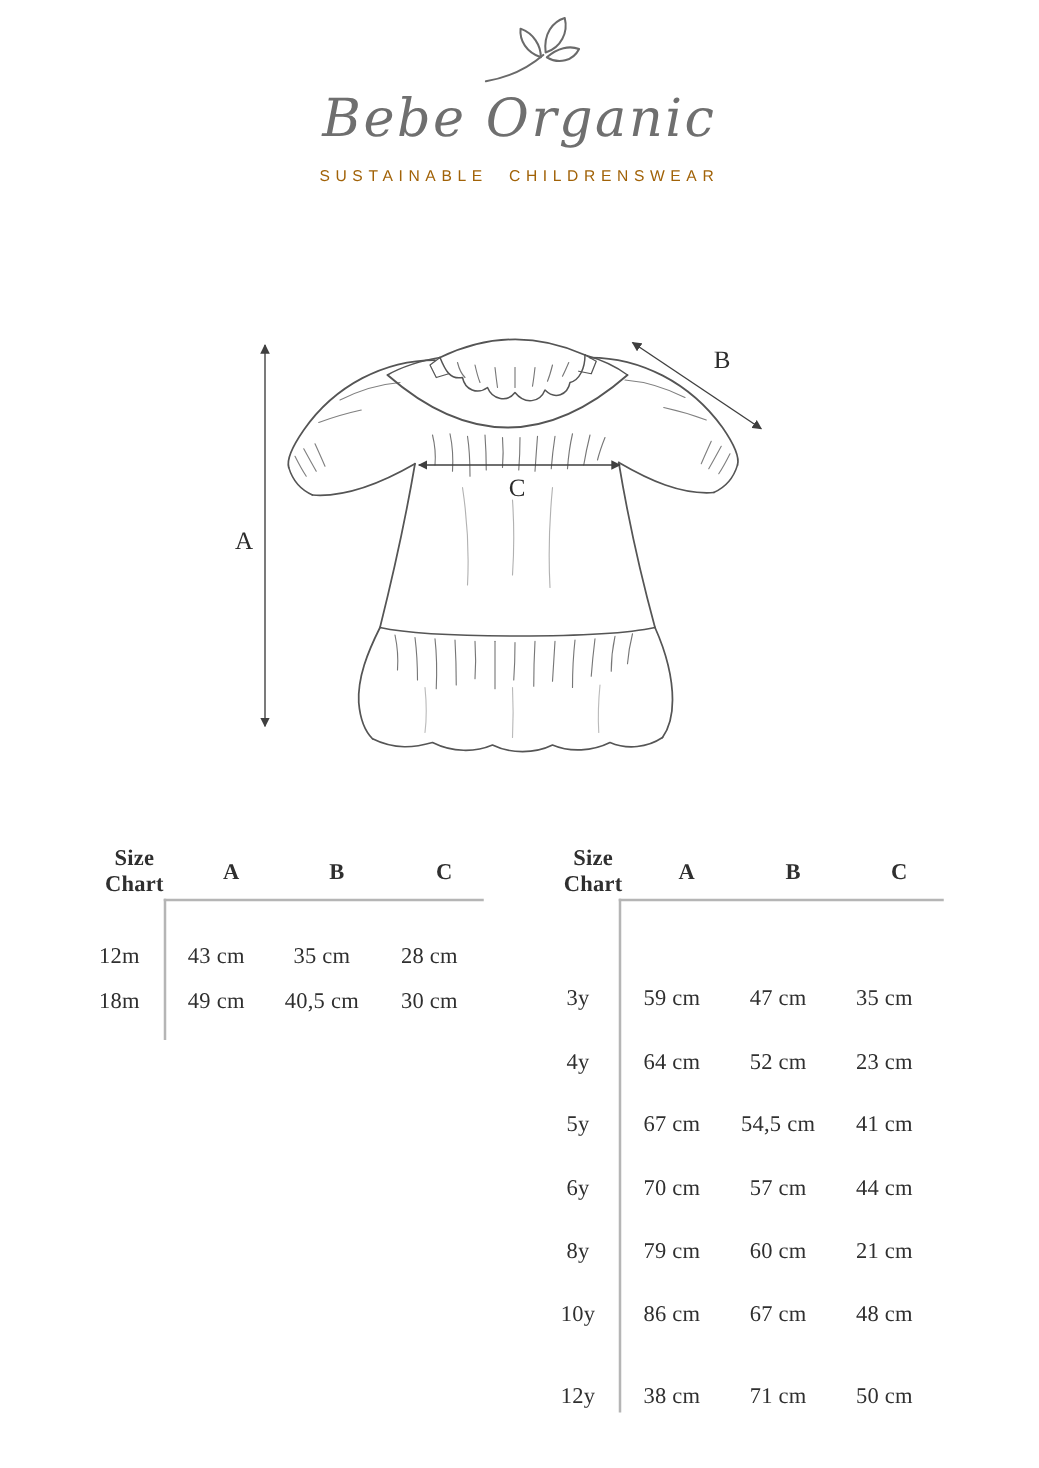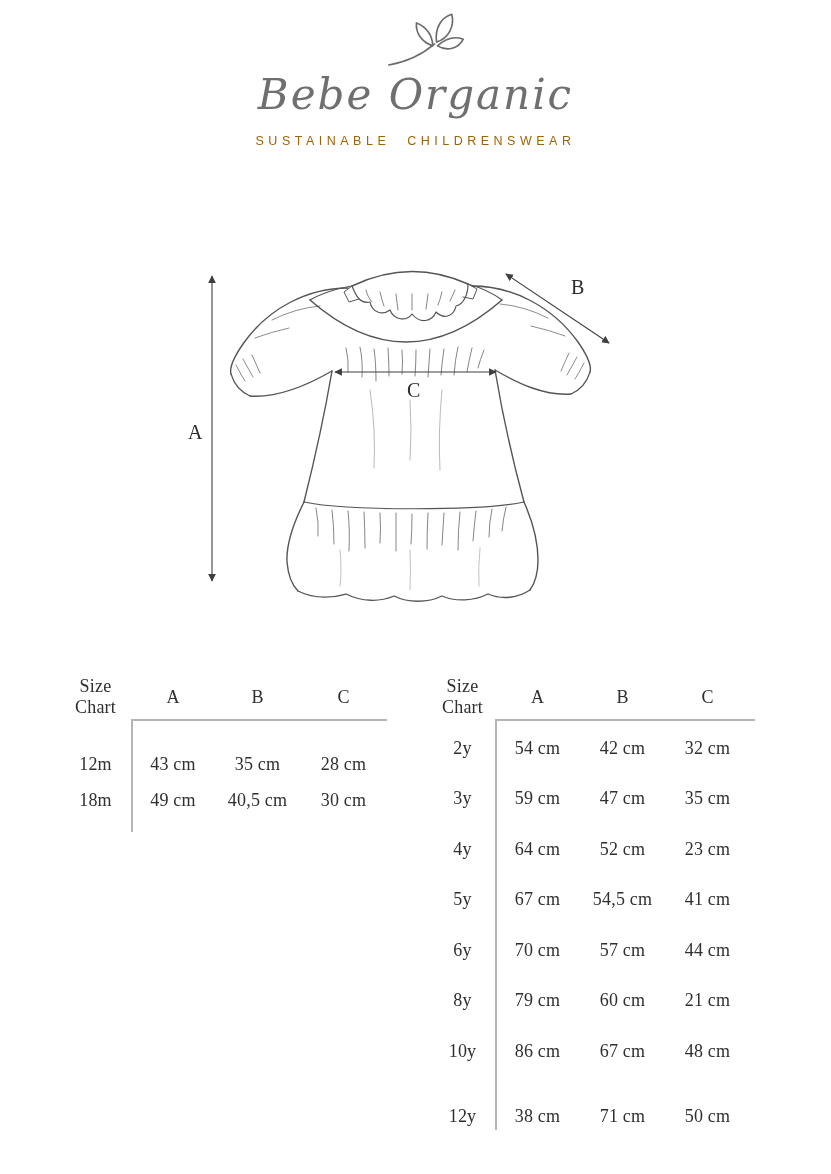--- a/index.html
+++ b/index.html
@@ -28,21 +28,21 @@
 
   
   .chart { position:absolute; font-size:18px; letter-spacing:.2px; }
   .chart-left  { left:60px;  top:675px; width:327px; height:170px; }
   .chart-right { left:430px; top:675px; width:320px; height:465px; }
 
   .chart-header, .row { display:grid; align-items:center; text-align:center; }
   .chart-left  .chart-header, .chart-left  .row { grid-template-columns:71px 84px 85px 87px; }
   .chart-right .chart-header, .chart-right .row { grid-template-columns:65px 85px 85px 85px; }
 
-  .chart-header { position:absolute; left:0; top:0; height:44px; width:100%; }
+  .chart-header { position:absolute; left:12px; top:0; height:44px; width:100%;font-weight:bold; }
   .chart-title  { line-height:21px; padding:0 3px; }
   .row { position:absolute; left:0; width:100%; height:26px; }
 
   .hline, .vline { position:absolute; background:#b5b5b5; }
   .hline { height:1.5px; top:44px; }
   .vline { width:1.5px;  top:44px; }
   .chart-left  .hline { left:71px; width:256px; }
   .chart-left  .vline { left:71px; height:113px; }
   .chart-right .hline { left:65px; width:260px; }
   .chart-right .vline { left:65px; height:411px; }
@@ -199,26 +199,20 @@
   <section class="chart chart-right">
     <div class="chart-header">
       <div class="chart-title">Size Chart</div>
       <div>A</div>
       <div>B</div>
       <div>C</div>
     </div>
     <div class="hline"></div>
     <div class="vline"></div>
 
-    <div class="row" style="top:60px">
-      <div>2y</div>
-      <div>54 cm</div>
-      <div>42 cm</div>
-      <div>32 cm</div>
-    </div>
     <div class="row" style="top:110px">
       <div>3y</div>
       <div>59 cm</div>
       <div>47 cm</div>
       <div>35 cm</div>
     </div>
     <div class="row" style="top:161px">
       <div>4y</div>
       <div>64 cm</div>
       <div>52 cm</div>

